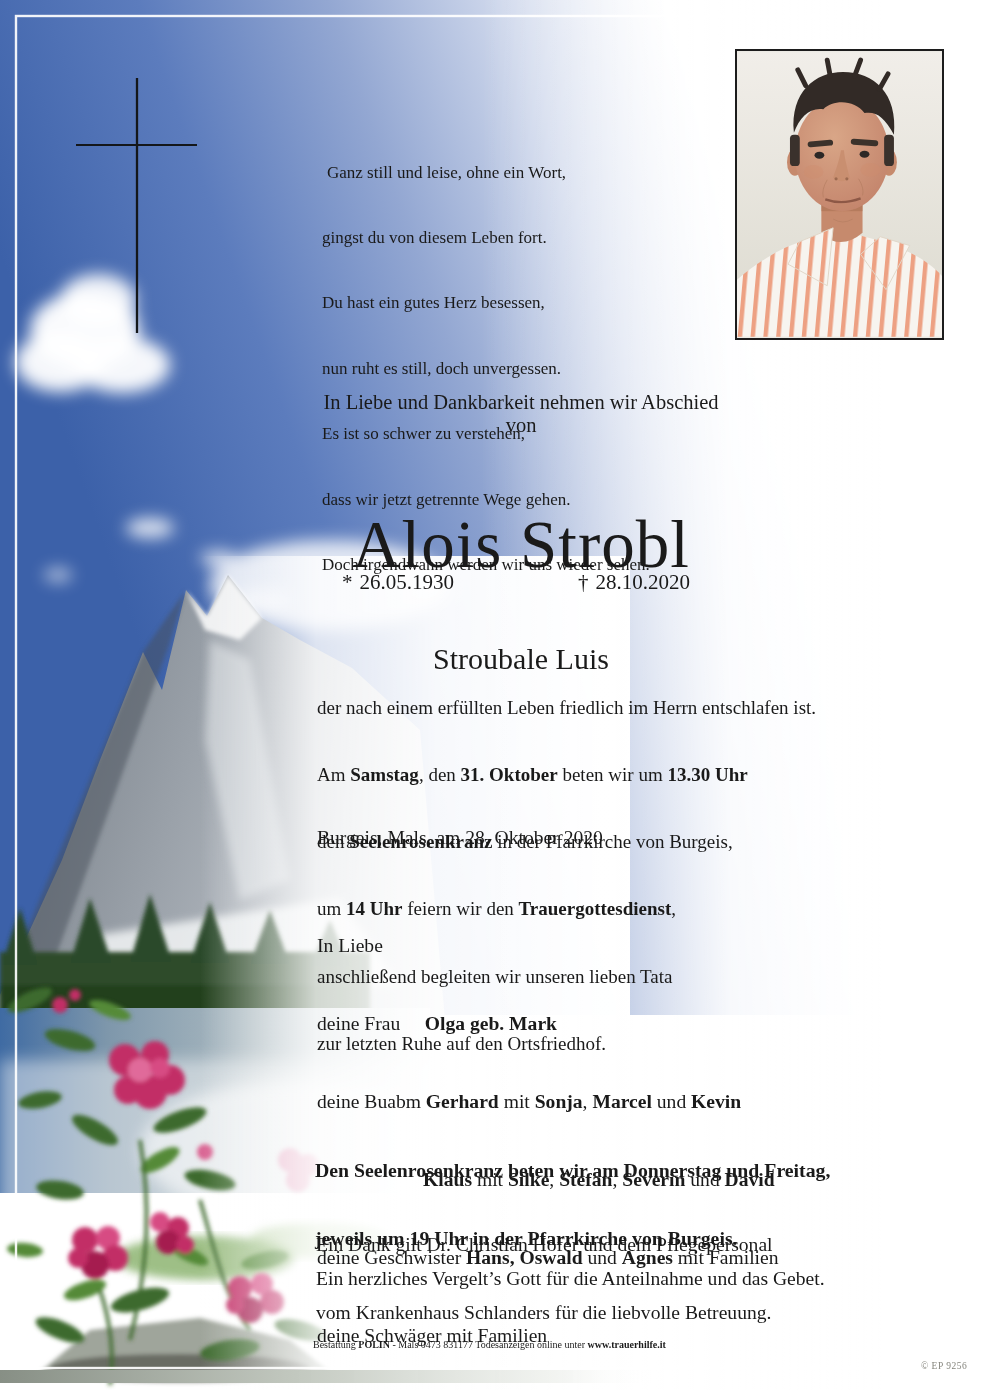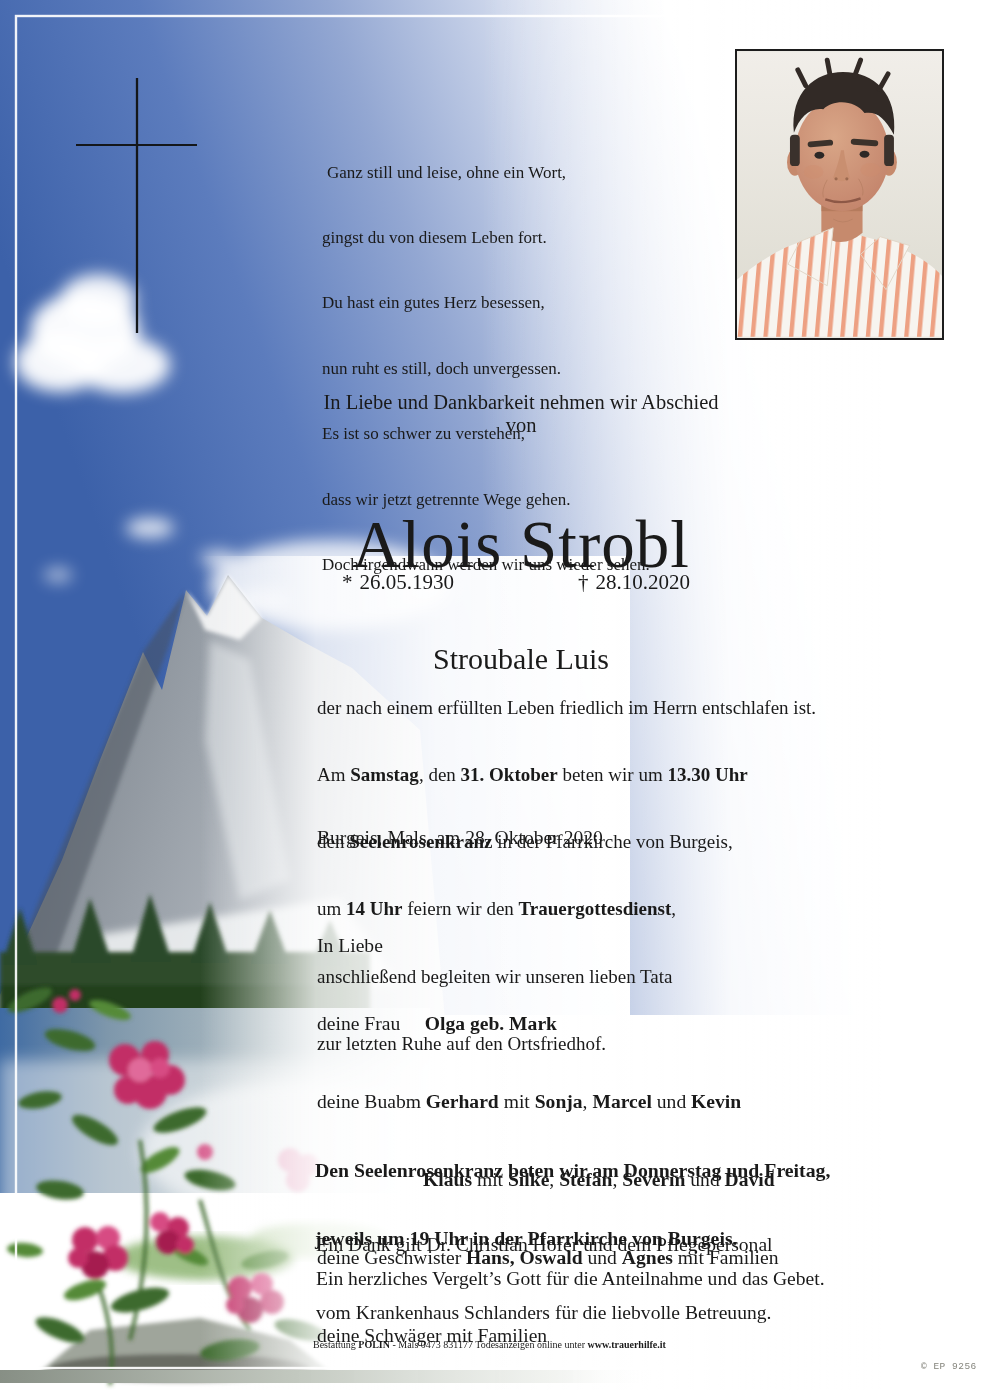--- a/index.html
+++ b/index.html
@@ -24,21 +24,21 @@
   .sym{margin-right:7px}
   .announce{left:317px;top:652px;font-size:19px;line-height:22.4px}
   .dateline{left:317px;top:827px;font-size:19.6px}
   .family{left:317px;top:881px;font-size:19.6px;line-height:26px}
   .family .indent{padding-left:106px}
   .notice{left:315px;top:1114px;font-size:19.8px;line-height:22.6px;font-weight:bold}
   .thanks{left:316px;top:1189px;font-size:19.6px;line-height:22.6px}
   .gratitude{left:316px;top:1268px;font-size:19.6px}
   .footerline{left:313px;top:1339px;font-size:10px}
   .copyright{left:921px;top:1361px;font-size:9.5px;color:#84847c;
-             font-family:Liberation Mono, monospace;letter-spacing:.5px}
+             font-family:Liberation Serif, serif;letter-spacing:.5px}
 </style>
 </head>
 <body>
 
 <div class="card">
 
   <svg class="scene" viewBox="0 0 982 1390" preserveAspectRatio="none">
     <defs>
       <linearGradient id="sky" x1="0" y1="0.25" x2="0.68" y2="0">
         <stop offset="0" stop-color="#3c61a9"></stop>

